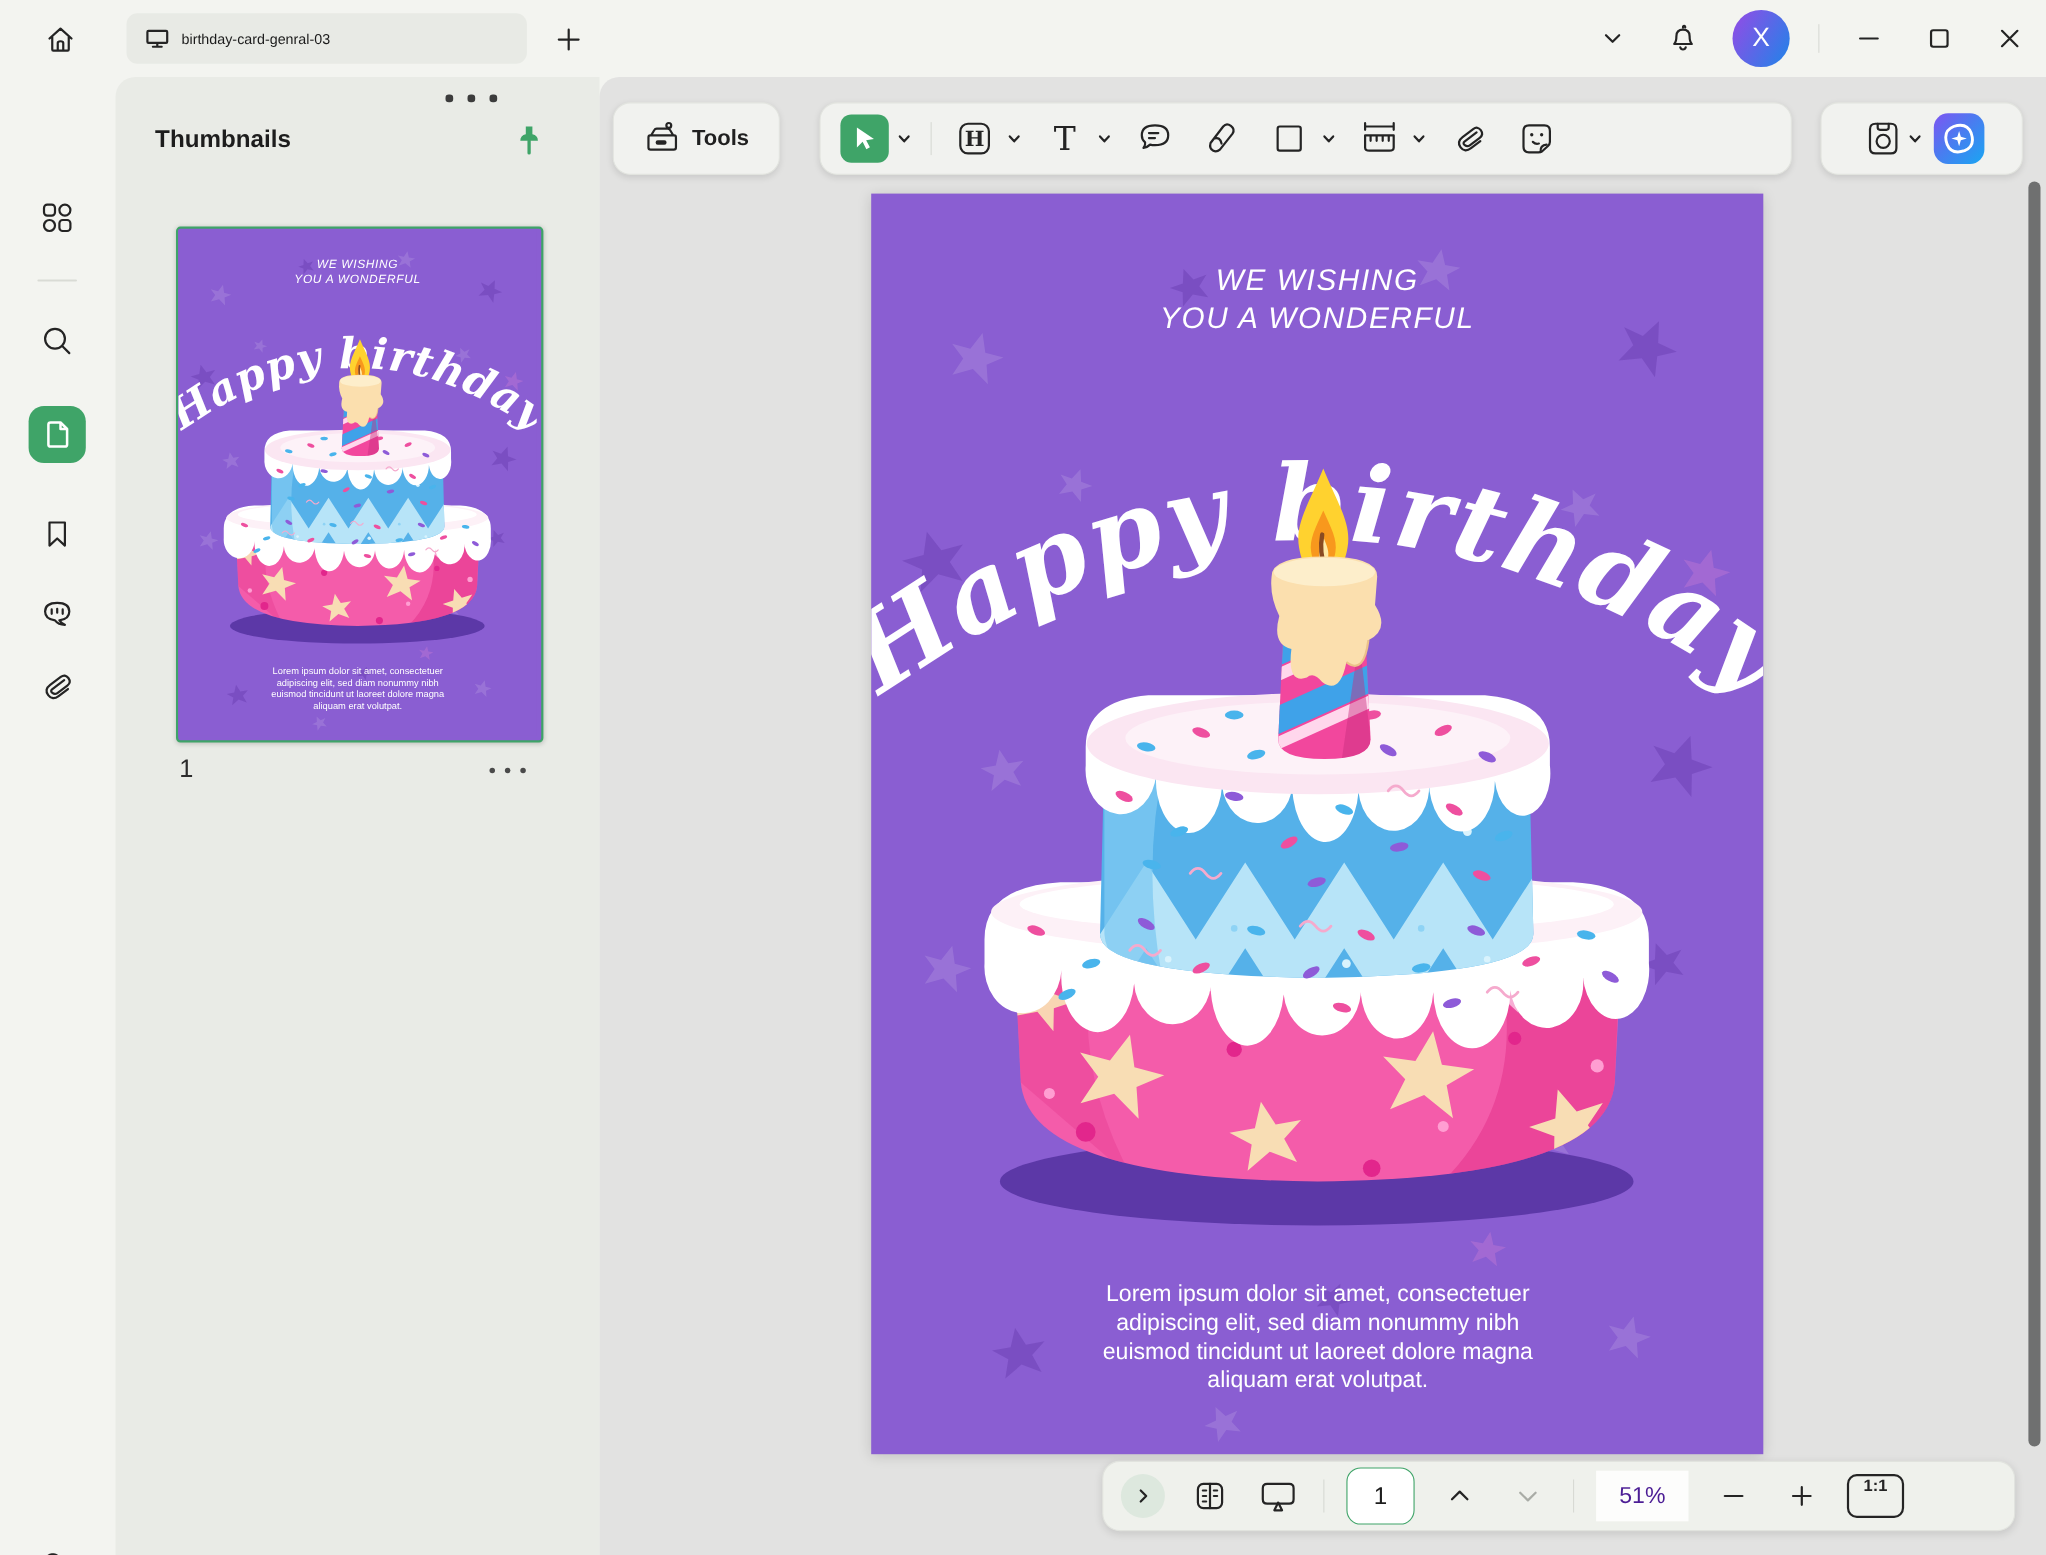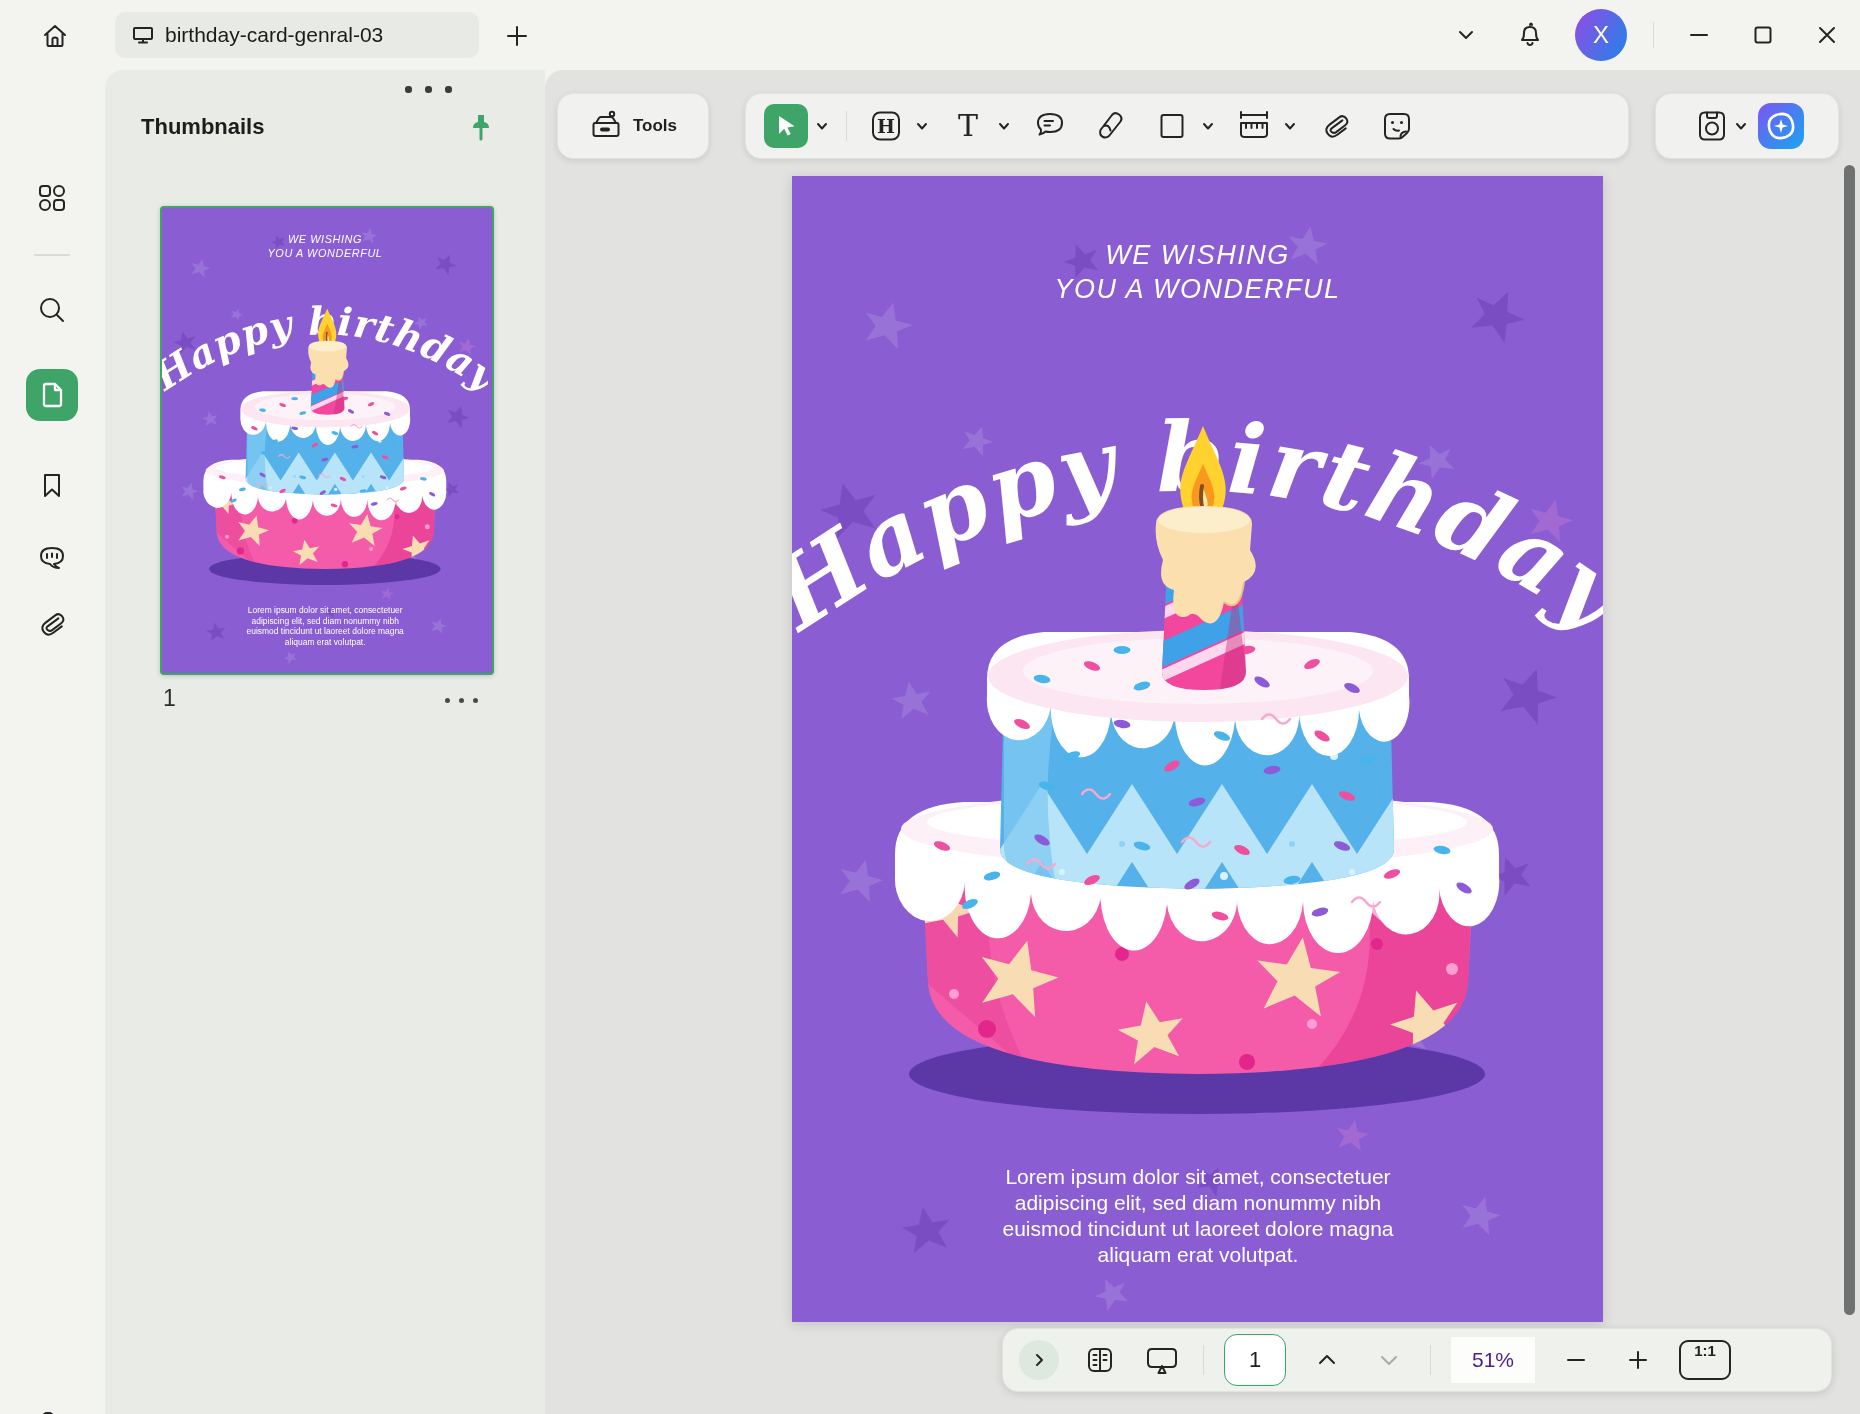--- a/index.html
+++ b/index.html
@@ -6,21 +6,21 @@
   .app{position:relative;width:1860px;height:1414px;background:#f3f4f0;overflow:hidden;
        font-family:"Liberation Sans",sans-serif;color:#1e1e1e;}
   svg{display:block}
   .oi{stroke:#242424;fill:none;stroke-width:2;stroke-linecap:round;stroke-linejoin:round}
 
   
   .titlebar{position:absolute;left:0;top:0;width:100%;height:70px;display:flex;align-items:center;}
   .homebtn{position:absolute;left:30px;top:18px;width:50px;height:36px;display:flex;align-items:center;justify-content:center;border-radius:8px;}
   .tab{position:absolute;left:115px;top:12px;width:364px;height:46px;background:#e8eae5;border-radius:10px;
        display:flex;align-items:center;gap:10px;padding:0 16px;box-sizing:border-box;}
-  .tab-title{font-size:21px;color:#1b1b1b;white-space:nowrap;overflow:hidden;}
+  .tab-title{font-size:13px;color:#1b1b1b;white-space:nowrap;overflow:hidden;}
   .plusbtn{position:absolute;left:498px;top:18px;width:38px;height:36px;display:flex;align-items:center;justify-content:center;border-radius:8px;}
   .tb-right{position:absolute;right:14px;top:0;height:70px;display:flex;align-items:center;gap:26px;}
   .tb-ic{width:38px;height:38px;display:flex;align-items:center;justify-content:center;border-radius:8px;}
   .avatar{width:52px;height:52px;border-radius:50%;background:linear-gradient(120deg,#8a50e6 10%,#2a7fe8 90%);
           color:#fff;font-size:24px;display:flex;align-items:center;justify-content:center;}
   .tb-divider{width:1px;height:26px;background:#d8dad4;}
 
   
   .rail{position:absolute;left:0;top:70px;width:105px;bottom:0;background:#f3f4f0;}
   .rail-ic{position:absolute;left:26px;width:52px;height:52px;display:flex;align-items:center;justify-content:center;border-radius:14px;}
@@ -40,21 +40,21 @@
   .thumb-more i{width:5px;height:5px;border-radius:50%;background:#4a4a4a;}
 
   
   .canvas{position:absolute;left:545px;top:70px;right:0;bottom:0;background:#e2e2e1;border-radius:18px 0 0 0;overflow:hidden;}
   .scrollbar{position:absolute;right:5px;top:95px;width:11px;height:1150px;background:#6f7070;border-radius:6px;}
 
   
   .fgroup{position:absolute;top:23px;height:66px;background:#f1f2ef;border:1px solid #e2e4df;border-radius:16px;
           box-shadow:0 2px 6px rgba(0,0,0,.10);display:flex;align-items:center;box-sizing:border-box;}
   .g-tools{left:12px;width:152px;justify-content:center;gap:10px;}
-  .tools-label{font-size:17px;font-weight:bold;color:#202020;}
+  .tools-label{font-size:20px;font-weight:bold;color:#202020;}
   .g-main{left:200px;width:884px;padding:0 18px;gap:17px;}
   .g-right{left:1110px;width:184px;padding:0 14px;gap:10px;justify-content:center;}
   .tool{width:44px;height:44px;display:flex;align-items:center;justify-content:center;border-radius:10px;flex:0 0 auto;}
   .tool-active{background:#3fa468;}
   .chev{flex:0 0 auto;margin-left:-10px;display:flex;align-items:center;}
   .v-div{width:1px;height:30px;background:#d8dad4;flex:0 0 auto;}
   .ai-chip{width:46px;height:46px;border-radius:13px;background:linear-gradient(135deg,#7e55f2 0%,#4b7bf0 45%,#19a6f2 100%);
            display:flex;align-items:center;justify-content:center;}
 
   

